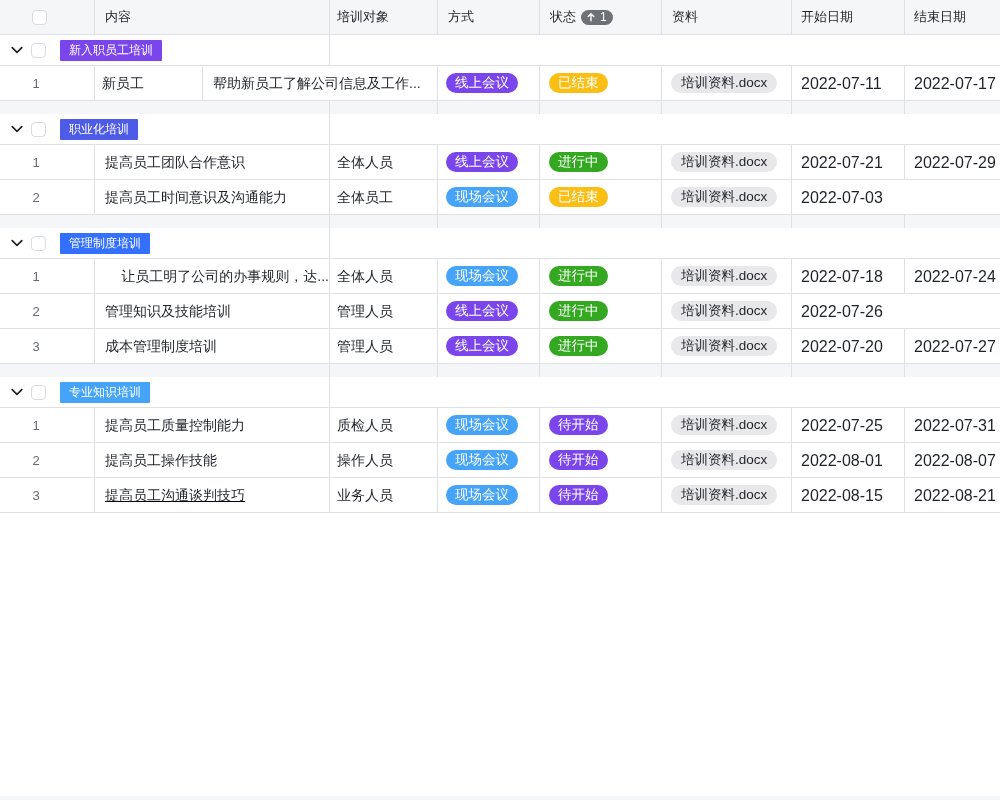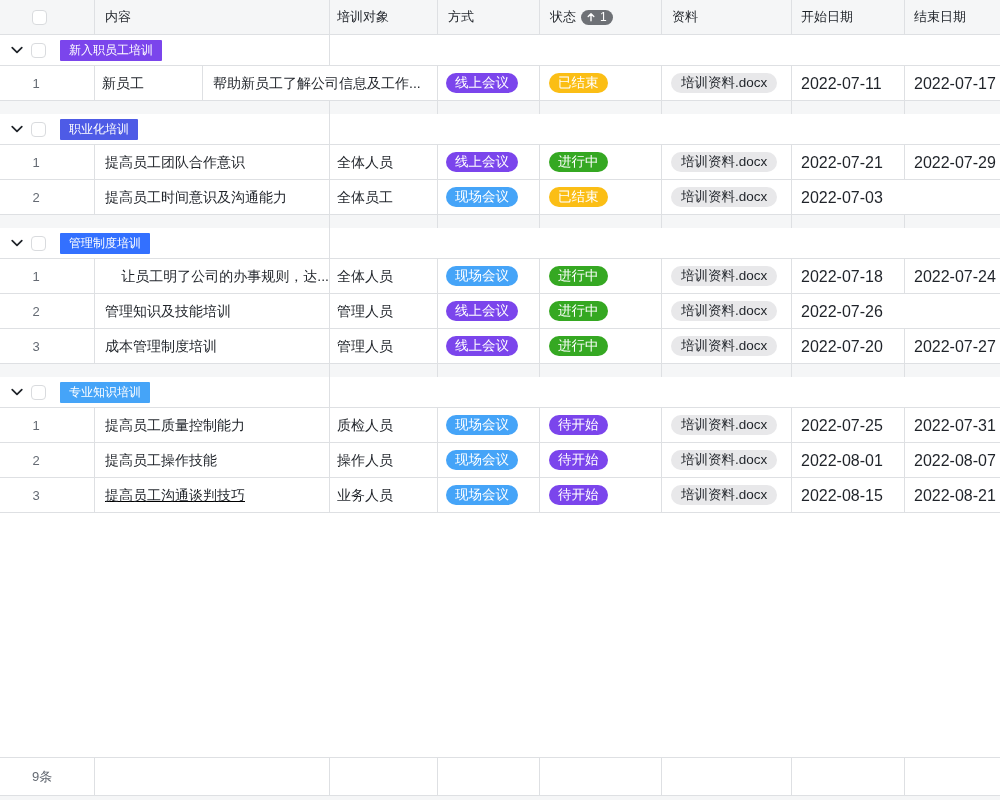--- a/index.html
+++ b/index.html
@@ -380,26 +380,14 @@
         </div>
         <div class="cell bcell" style="width: 113px; padding-left: 9px;">
           <span class="datetxt">2022-08-15</span>
         </div>
         <div class="cell" style="width: 113px; padding-left: 9px;">
           <span class="datetxt">2022-08-21</span>
         </div>
       </div>
     </div>
   <div class="spacer"></div>
-  <div class="frow" id="footerRow">
-    <div class="cell cola bcell">
-      <span class="fcount">9条</span>
-    </div>
-  <div class="cell bcell" style="width: 235px;"></div>
-      <div class="cell bcell" style="width: 108px;"></div>
-      <div class="cell bcell" style="width: 102px;"></div>
-      <div class="cell bcell" style="width: 122px;"></div>
-      <div class="cell bcell" style="width: 130px;"></div>
-      <div class="cell bcell" style="width: 113px;"></div>
-      <div class="cell" style="width: 113px;"></div>
-    </div>
   <div class="bstrip"></div>
 </div>
 
 </body></html>

